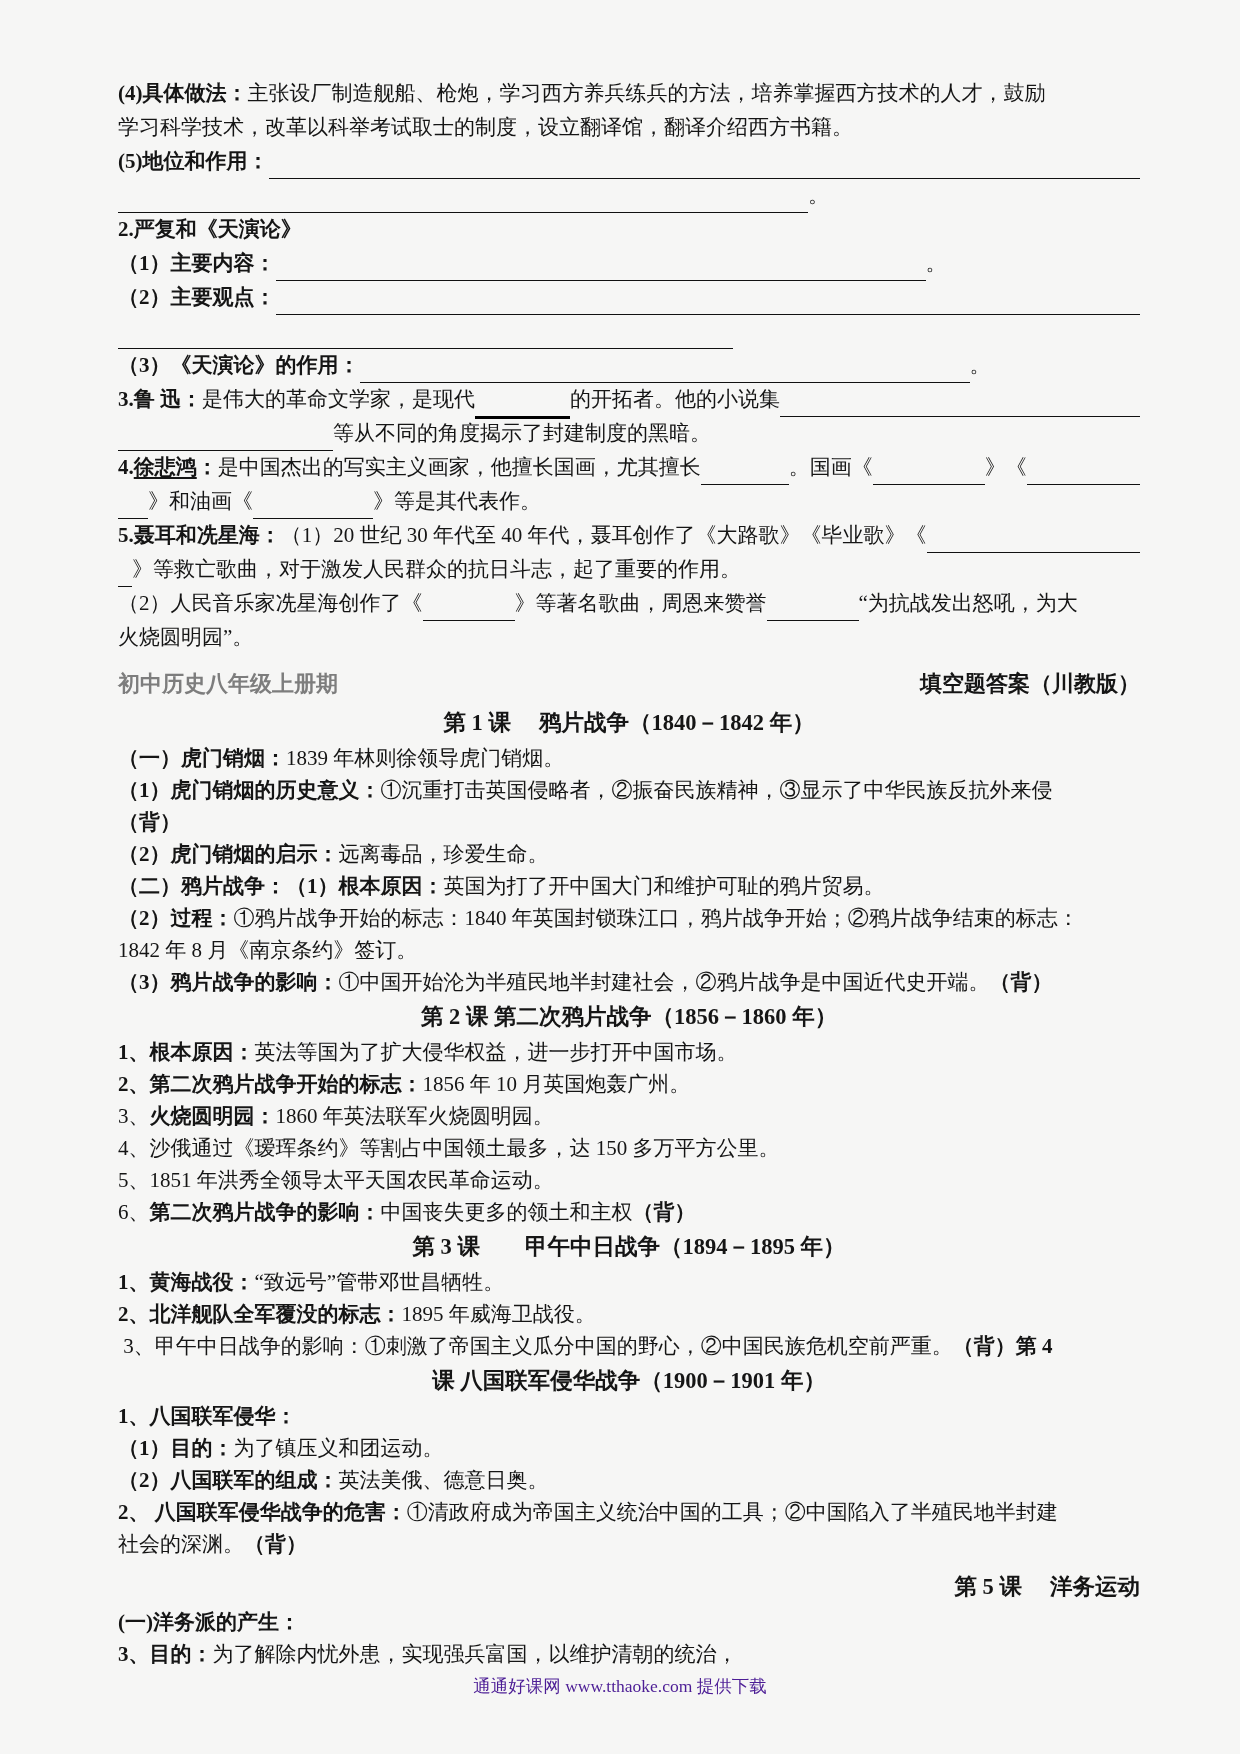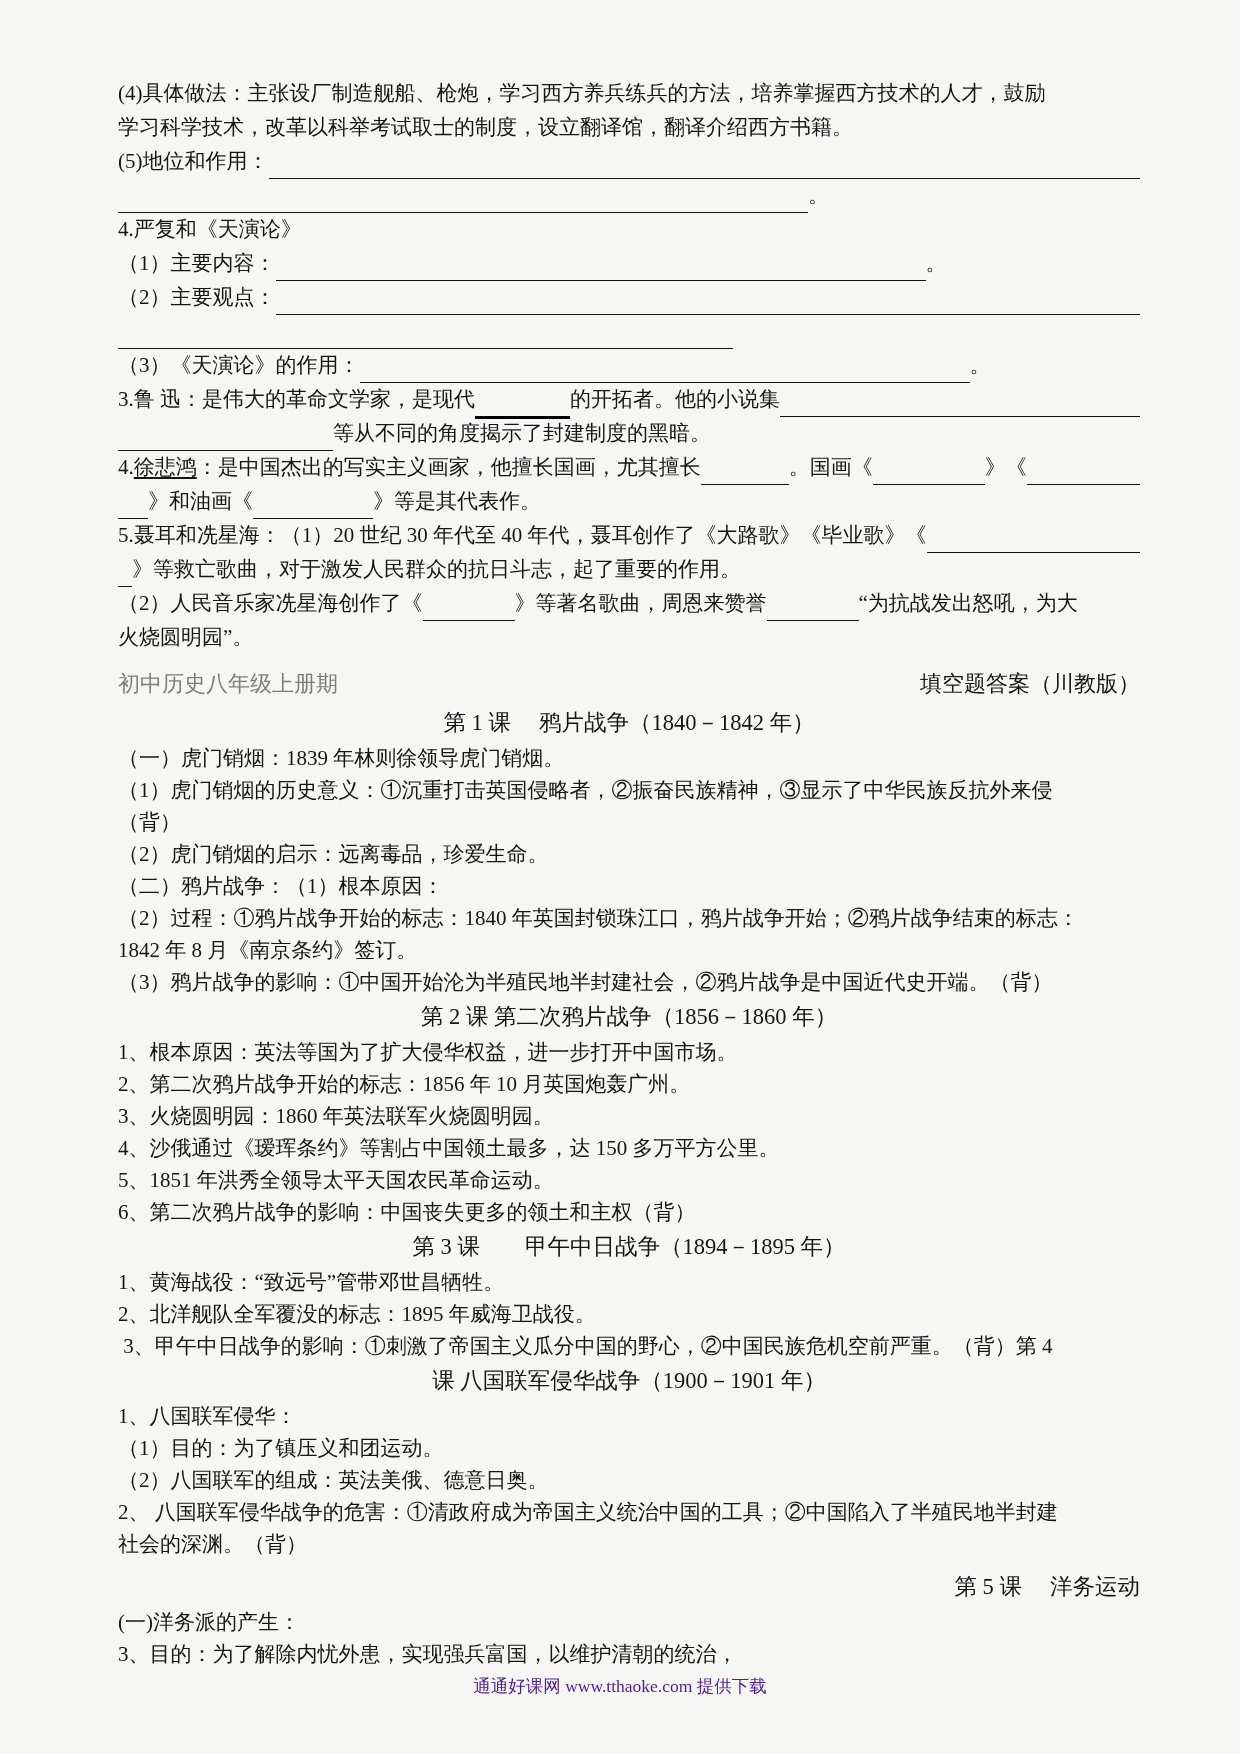--- a/index.html
+++ b/index.html
@@ -21,21 +21,21 @@
     align-items:baseline;
     height:32px;
     line-height:32px;
     font-size:21px;
     white-space:pre;
   }
   .line.fillin{height:34px;line-height:34px;}
   .line.title{height:40px;line-height:40px;font-size:22px;justify-content:space-between;margin-top:10px;}
   .line.header{height:38px;line-height:38px;font-size:22.5px;justify-content:center;}
   .seg{white-space:pre;}
-  .seg.b{font-weight:400;}
+  .seg.b{font-weight:700;}
   .seg.u{text-decoration:underline;text-underline-offset:3px;}
   .blank{
     display:inline-block;
     border-bottom:1.5px solid #111;
     min-width:8px;
   }
   .blank.thick{border-bottom:3px solid #000;}
   .blank.fill{flex:1 1 auto;}
   .footer{
     position:absolute;
@@ -48,40 +48,40 @@
 </style>
 </head>
 <body>
 
 <div class="page">
   <div>
       <div class="line fillin"><span class="seg b">(4)具体做法：</span><span class="seg">主张设厂制造舰船、枪炮，学习西方养兵练兵的方法，培养掌握西方技术的人才，鼓励</span></div>
       <div class="line fillin"><span class="seg">学习科学技术，改革以科举考试取士的制度，设立翻译馆，翻译介绍西方书籍。</span></div>
       <div class="line fillin"><span class="seg b">(5)地位和作用：</span><span class="blank fill">&nbsp;</span></div>
       <div class="line fillin"><span class="blank" style="width: 690px;">&nbsp;</span><span class="seg">。</span></div>
-      <div class="line fillin"><span class="seg b">4.严复和《天演论》</span></div>
+      <div class="line fillin"><span class="seg b">2.严复和《天演论》</span></div>
       <div class="line fillin"><span class="seg b">（1）主要内容：</span><span class="blank" style="width: 650px;">&nbsp;</span><span class="seg">。</span></div>
       <div class="line fillin"><span class="seg b">（2）主要观点：</span><span class="blank fill">&nbsp;</span></div>
       <div class="line fillin"><span class="blank" style="width: 615px;">&nbsp;</span></div>
       <div class="line fillin"><span class="seg b">（3）《天演论》的作用：</span><span class="blank" style="width: 610px;">&nbsp;</span><span class="seg">。</span></div>
       <div class="line fillin"><span class="seg b">3.鲁 迅：</span><span class="seg">是伟大的革命文学家，是现代</span><span class="blank thick" style="width: 95px;">&nbsp;</span><span class="seg">的开拓者。他的小说集</span><span class="blank fill">&nbsp;</span></div>
       <div class="line fillin"><span class="blank" style="width: 215px;">&nbsp;</span><span class="seg">等从不同的角度揭示了封建制度的黑暗。</span></div>
       <div class="line fillin"><span class="seg b">4.</span><span class="seg b u">徐悲鸿</span><span class="seg b">：</span><span class="seg">是中国杰出的写实主义画家，他擅长国画，尤其擅长</span><span class="blank" style="width: 88px;">&nbsp;</span><span class="seg">。国画《</span><span class="blank" style="width: 112px;">&nbsp;</span><span class="seg">》《</span><span class="blank fill">&nbsp;</span></div>
       <div class="line fillin"><span class="blank" style="width: 30px;">&nbsp;</span><span class="seg">》和油画《</span><span class="blank" style="width: 120px;">&nbsp;</span><span class="seg">》等是其代表作。</span></div>
       <div class="line fillin"><span class="seg b">5.聂耳和冼星海：</span><span class="seg">（1）20 世纪 30 年代至 40 年代，聂耳创作了《大路歌》《毕业歌》《</span><span class="blank fill">&nbsp;</span></div>
       <div class="line fillin"><span class="blank" style="width: 14px;">&nbsp;</span><span class="seg">》等救亡歌曲，对于激发人民群众的抗日斗志，起了重要的作用。</span></div>
       <div class="line fillin"><span class="seg">（2）人民音乐家冼星海创作了《</span><span class="blank" style="width: 92px;">&nbsp;</span><span class="seg">》等著名歌曲，周恩来赞誉</span><span class="blank" style="width: 92px;">&nbsp;</span><span class="seg">“为抗战发出怒吼，为大</span></div>
       <div class="line fillin"><span class="seg">火烧圆明园”。</span></div>
       <div class="line title"><span class="seg b" style="color: rgb(125, 125, 125);">初中历史八年级上册期</span><span class="seg b">填空题答案（川教版）</span></div>
       <div class="line header"><span class="seg b">第 1 课　 鸦片战争（1840－1842 年）</span></div>
       <div class="line body"><span class="seg b">（一）虎门销烟：</span><span class="seg">1839 年林则徐领导虎门销烟。</span></div>
       <div class="line body"><span class="seg b">（1）虎门销烟的历史意义：</span><span class="seg">①沉重打击英国侵略者，②振奋民族精神，③显示了中华民族反抗外来侵</span></div>
       <div class="line body"><span class="seg b">（背）</span></div>
       <div class="line body"><span class="seg b">（2）虎门销烟的启示：</span><span class="seg">远离毒品，珍爱生命。</span></div>
-      <div class="line body"><span class="seg b">（二）鸦片战争：</span><span class="seg b">（1）根本原因：</span></div>
+      <div class="line body"><span class="seg b">（二）鸦片战争：</span><span class="seg b">（1）根本原因：</span><span class="seg">英国为打了开中国大门和维护可耻的鸦片贸易。</span></div>
       <div class="line body"><span class="seg b">（2）过程：</span><span class="seg">①鸦片战争开始的标志：1840 年英国封锁珠江口，鸦片战争开始；②鸦片战争结束的标志：</span></div>
       <div class="line body"><span class="seg">1842 年 8 月《南京条约》签订。</span></div>
       <div class="line body"><span class="seg b">（3）鸦片战争的影响：</span><span class="seg">①中国开始沦为半殖民地半封建社会，②鸦片战争是中国近代史开端。</span><span class="seg b">（背）</span></div>
       <div class="line header"><span class="seg b">第 2 课 第二次鸦片战争（1856－1860 年）</span></div>
       <div class="line body"><span class="seg b">1、根本原因：</span><span class="seg">英法等国为了扩大侵华权益，进一步打开中国市场。</span></div>
       <div class="line body"><span class="seg b">2、第二次鸦片战争开始的标志：</span><span class="seg">1856 年 10 月英国炮轰广州。</span></div>
       <div class="line body"><span class="seg">3、</span><span class="seg b">火烧圆明园：</span><span class="seg">1860 年英法联军火烧圆明园。</span></div>
       <div class="line body"><span class="seg">4、沙俄通过《瑷珲条约》等割占中国领土最多，达 150 多万平方公里。</span></div>
       <div class="line body"><span class="seg">5、1851 年洪秀全领导太平天国农民革命运动。</span></div>
       <div class="line body"><span class="seg">6、</span><span class="seg b">第二次鸦片战争的影响：</span><span class="seg">中国丧失更多的领土和主权</span><span class="seg b">（背）</span></div>

